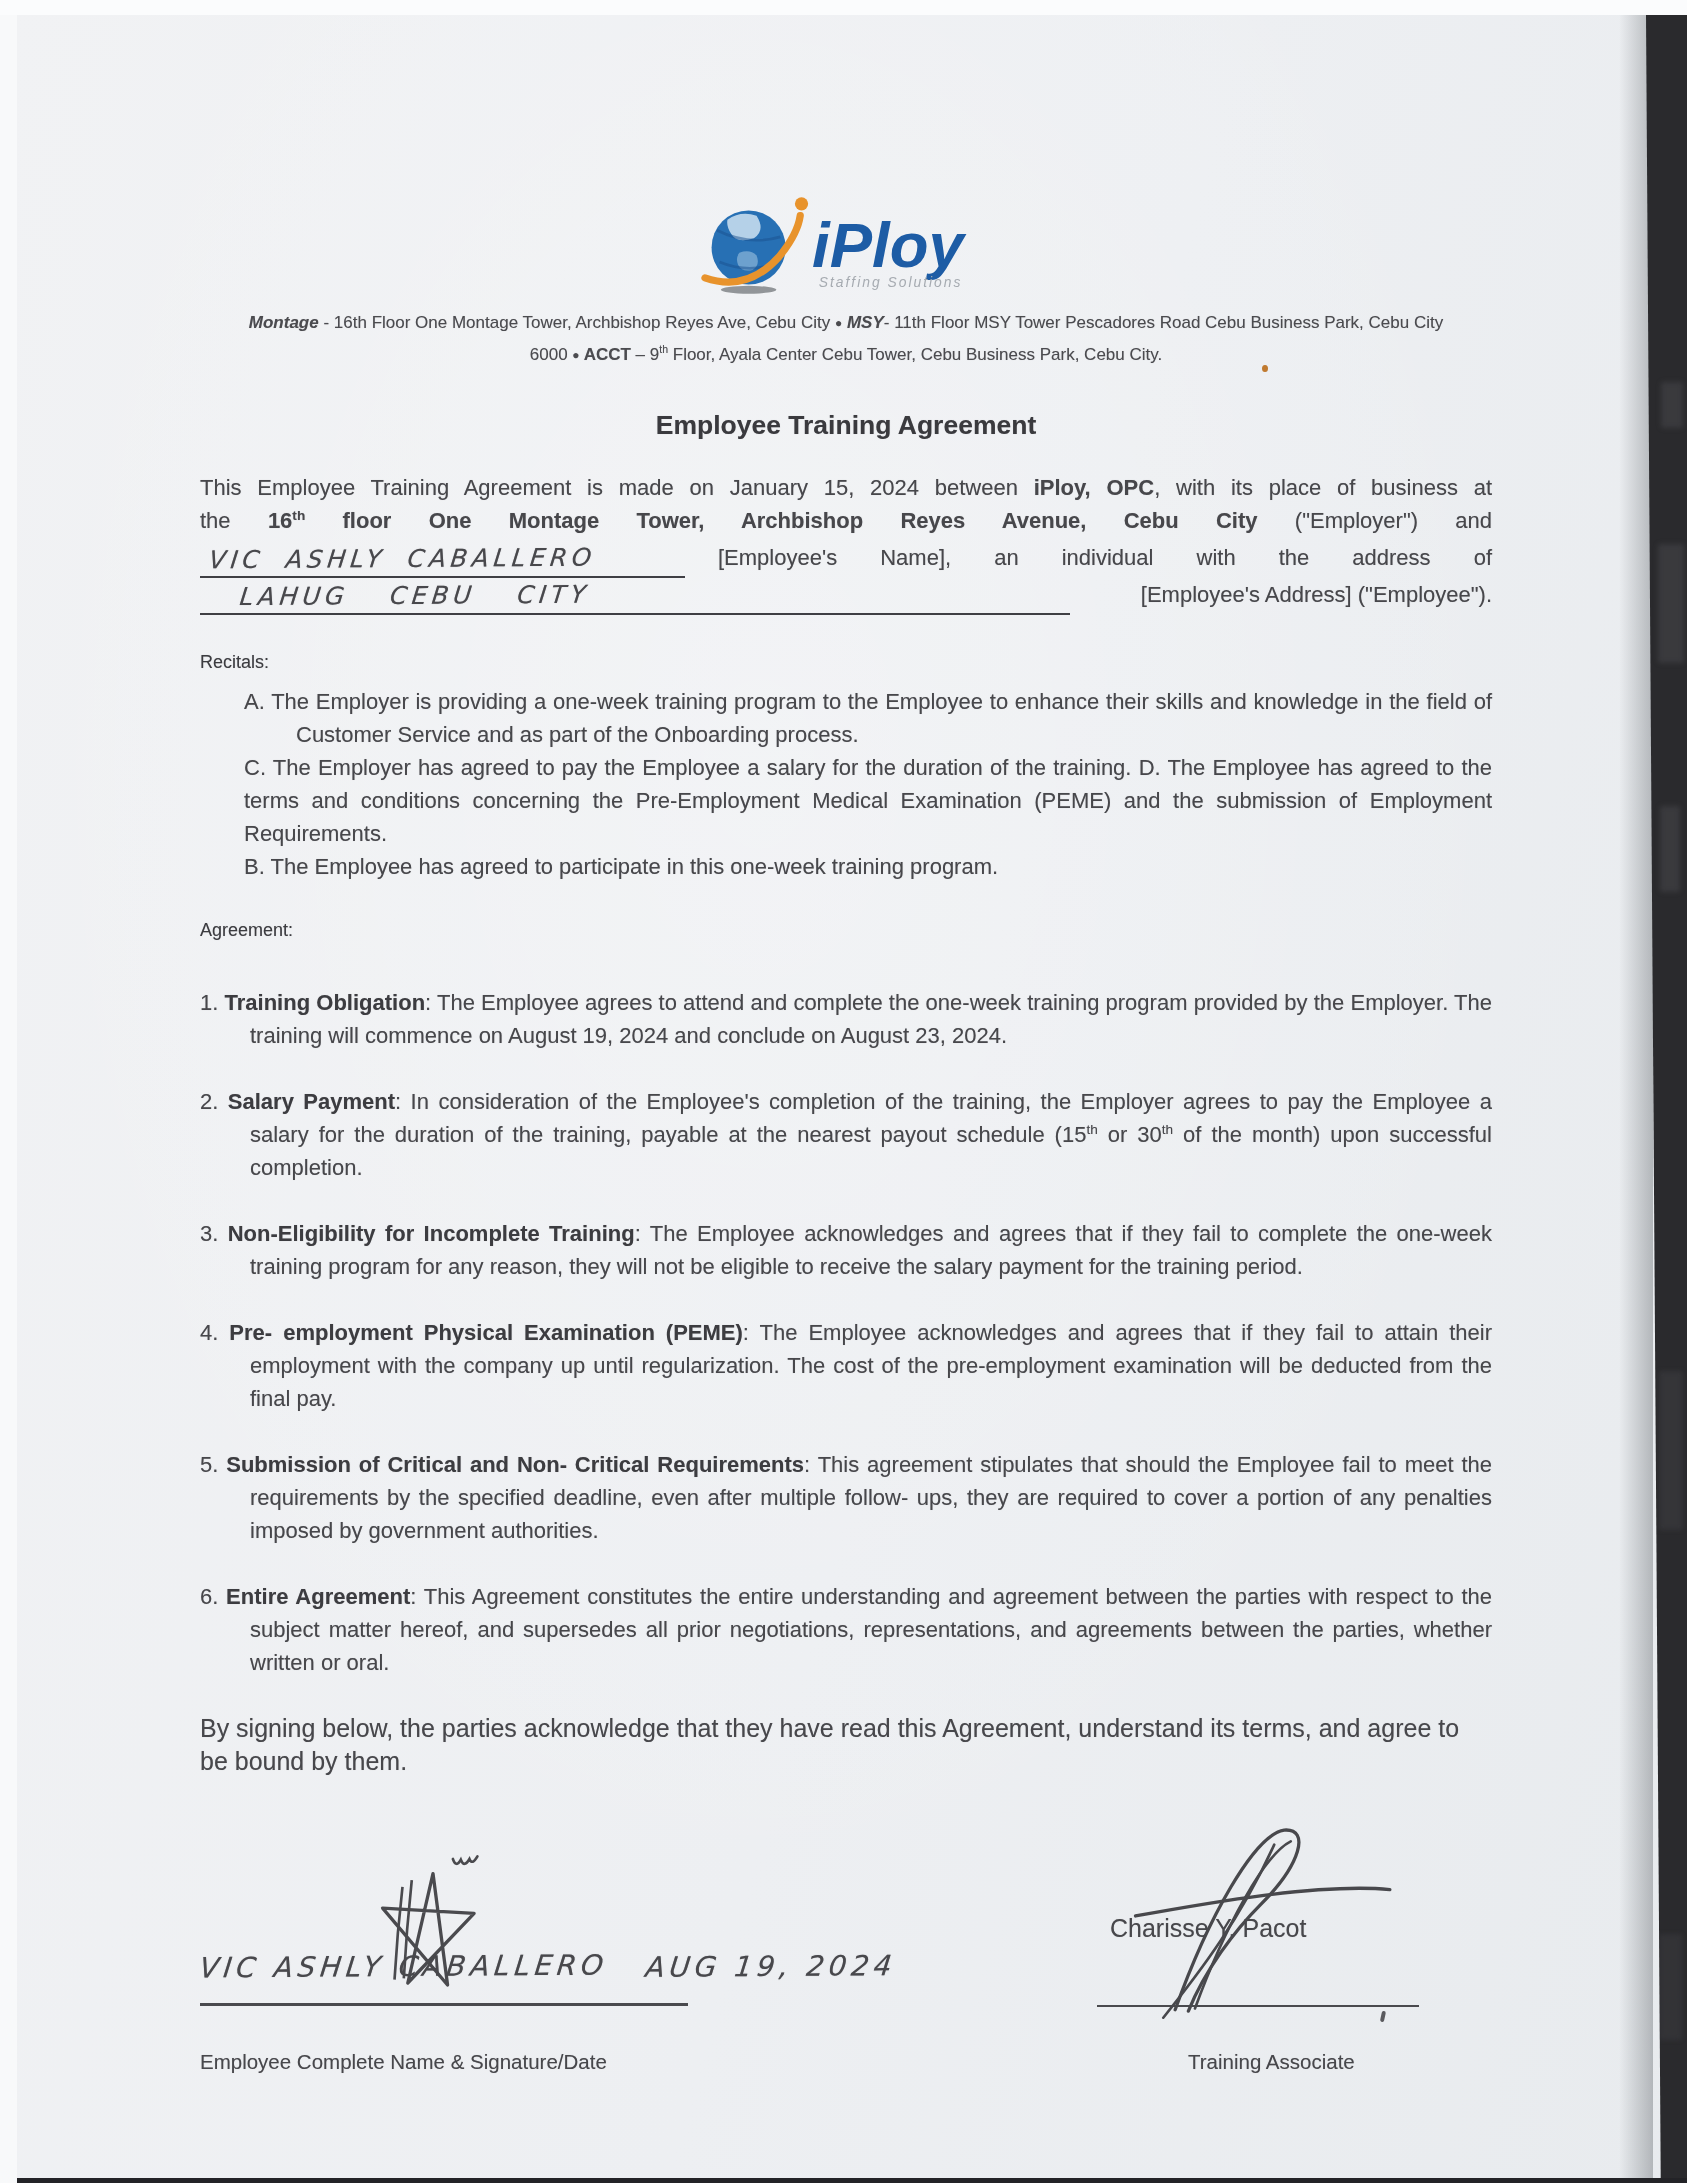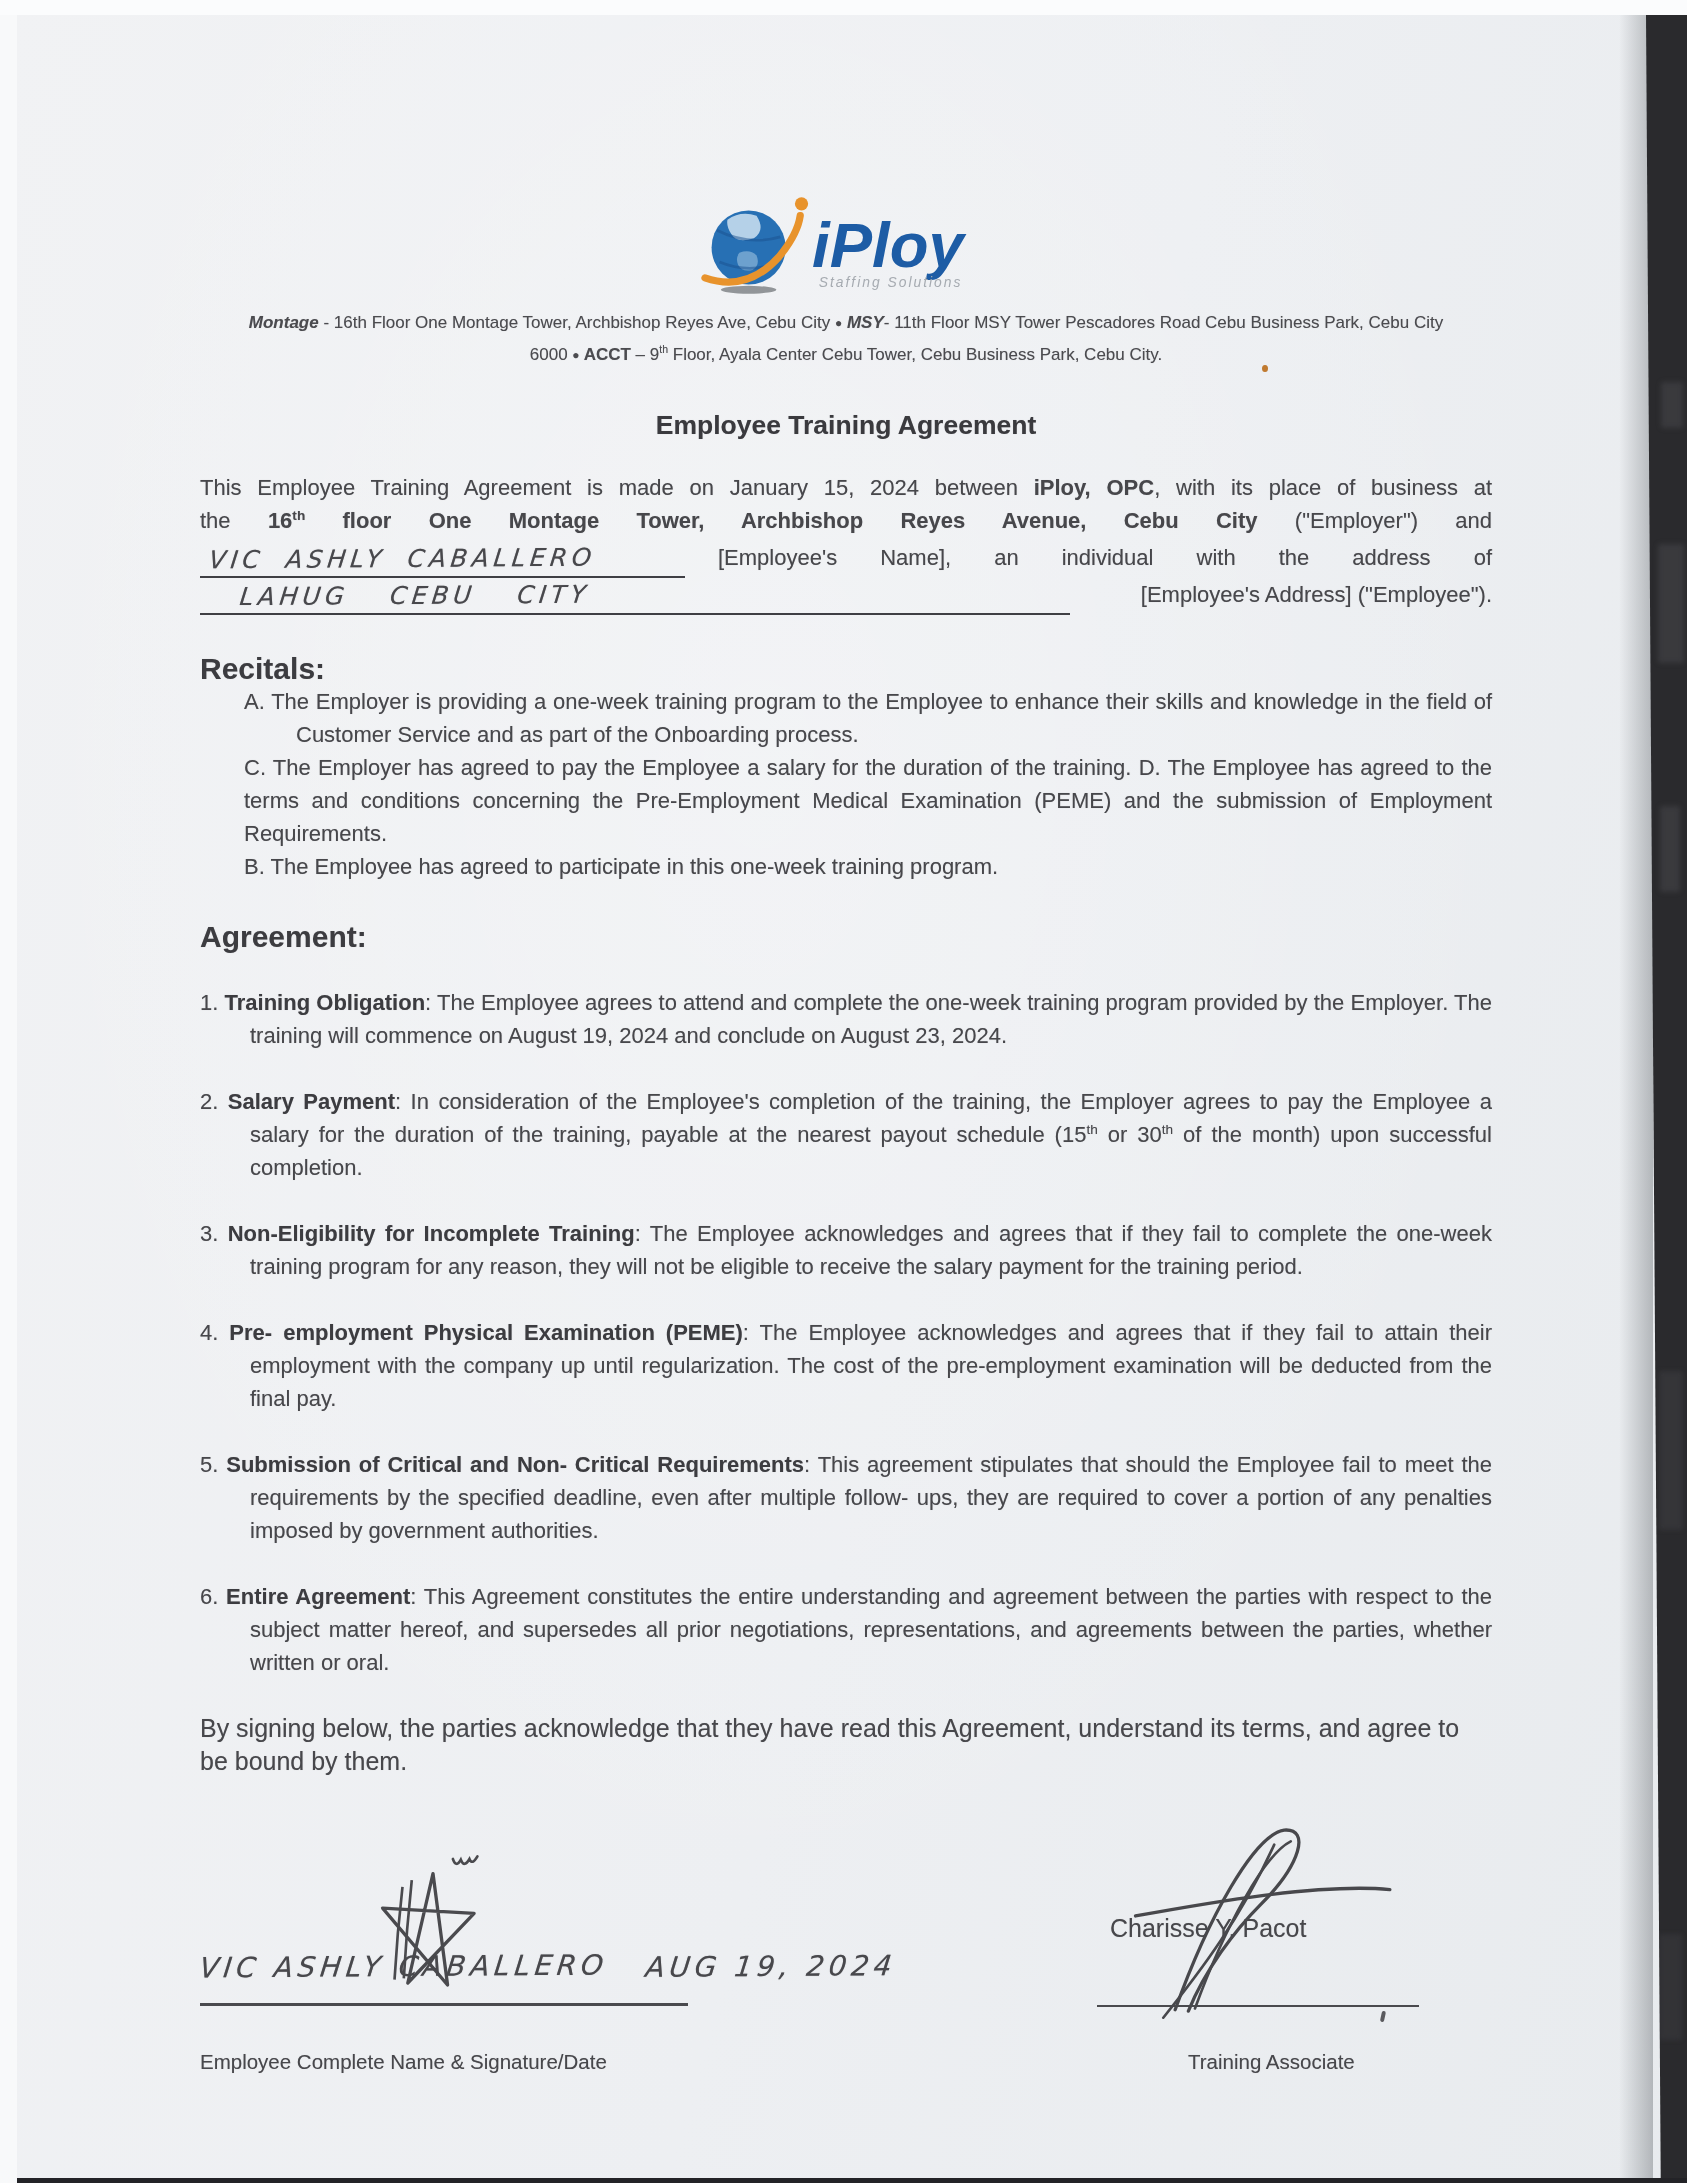--- a/index.html
+++ b/index.html
@@ -60,21 +60,21 @@
   .addr-box{width:870px;}
   .fill-justify{flex:1;margin-left:33px;text-align:justify;text-align-last:justify;align-self:flex-end;height:33px;}
   .fill-right{flex:1;margin-left:14.6px;text-align:right;align-self:flex-end;height:33px;}
 
   .hw{font-family:"DejaVu Sans",sans-serif;font-style:italic;color:#48484c;
       transform:skewX(-7deg) rotate(-.4deg);letter-spacing:4.6px;text-shadow:0 0 0.7px rgba(70,70,75,.5);}
   .hw-name{font-size:24.5px;padding:0 0 2.6px 9.3px;word-spacing:9.3px;}
   .hw-addr{font-size:24.5px;padding:0 0 2.6px 40px;word-spacing:29px;}
 
   
-  .sect-head{margin-top:37px;font-size:30px;font-weight:bold;color:#3c3c40;height:33px;}
+  .sect-head{margin-top:37px;font-size:18px;font-weight:normal;color:#3c3c40;height:33px;}
   .rec{margin-left:44px;font-size:22px;line-height:33px;text-align:justify;}
   .rec-a{padding-left:52px;text-indent:-52px;}
   .item{margin-top:33px;font-size:22px;line-height:33px;text-align:justify;
         padding-left:50px;text-indent:-50px;}
   .item .b{font-weight:bold;color:#3c3c40;}
   .closing{margin-top:33px;font-size:25px;line-height:33px;text-align:left;}
 
   
   .sig-star{position:absolute;left:368px;top:1847px;z-index:2;}
   .sig-trainer{position:absolute;left:1056px;top:1805px;z-index:2;}

